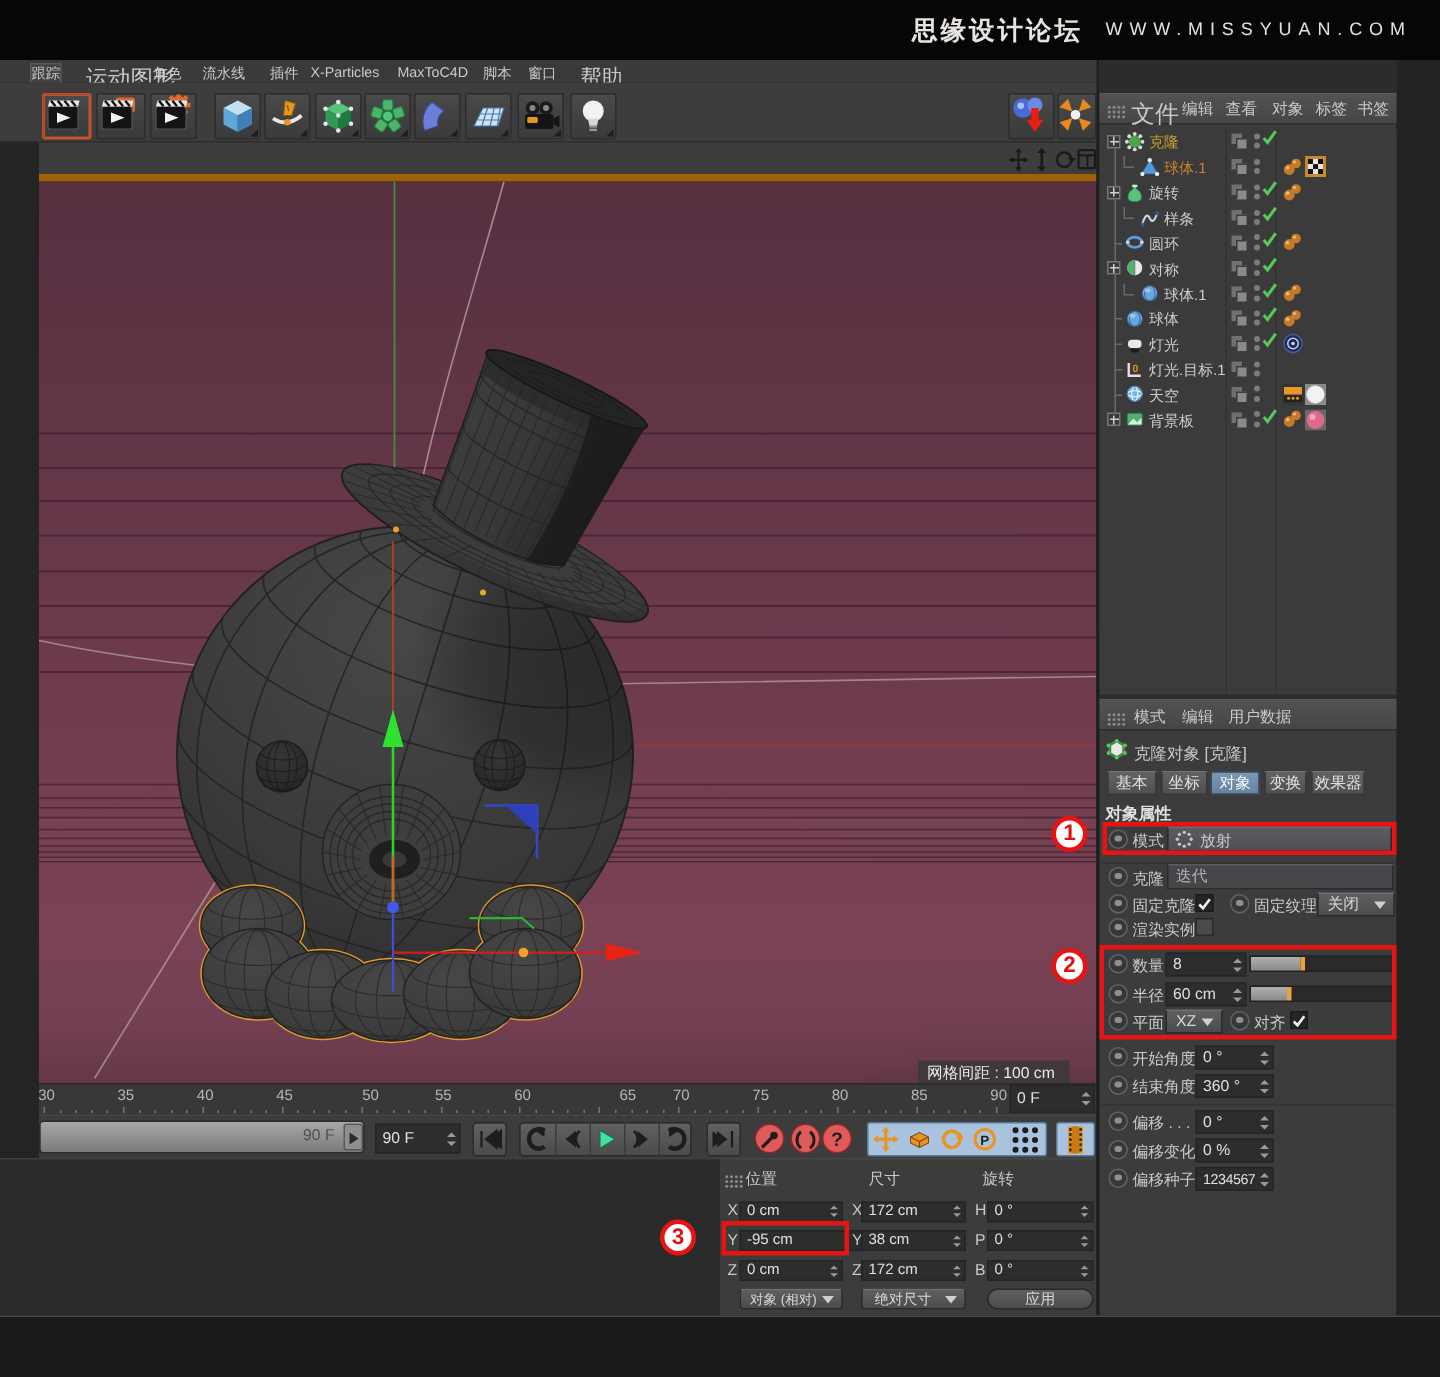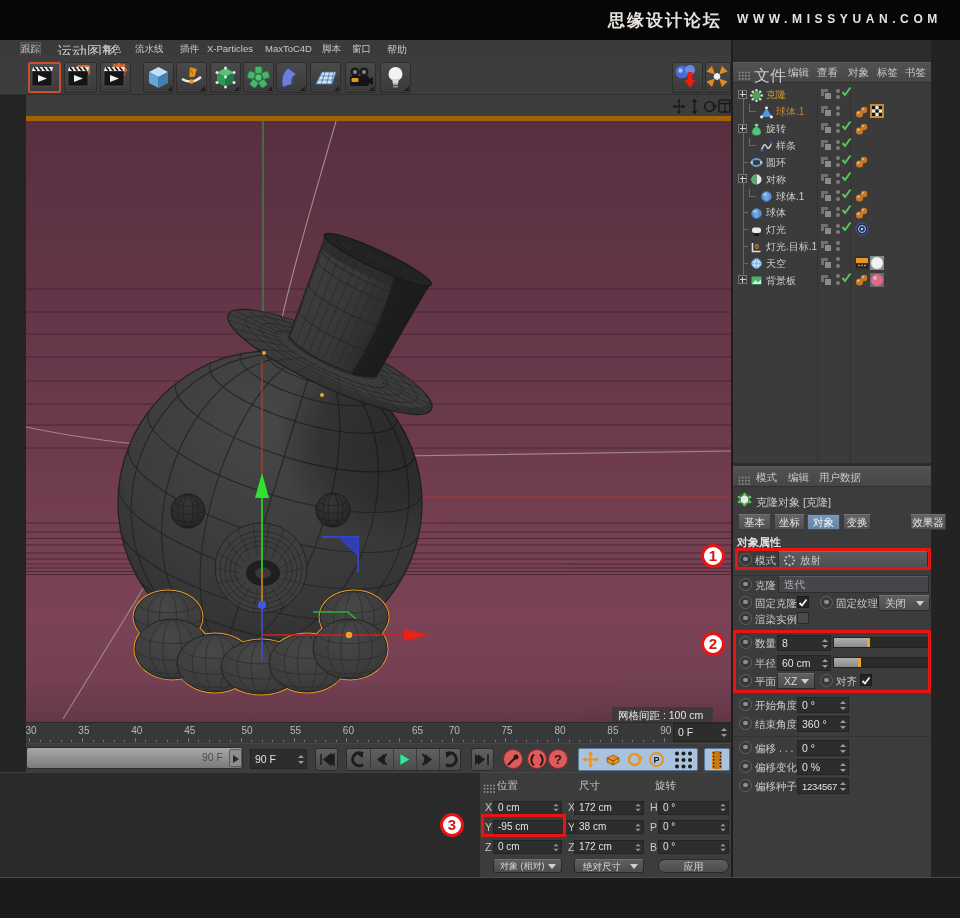--- a/index.html
+++ b/index.html
@@ -18,34 +18,34 @@
 .redbox{position:absolute;border:3px solid #e81414}
 .redcirc{position:absolute;width:24px;height:24px;border-radius:50%;background:#fff;border:3px solid #e81414;color:#dc1414;font-weight:bold;font-size:15px;text-align:center;line-height:18px}
 .tab{position:absolute;top:0;height:16px;background:linear-gradient(#626264,#505052);border:1px solid #39393a;border-top-color:#727274;color:#e2e2e2;font-size:10.5px;text-align:center;line-height:14px}
 .omsep{position:absolute;width:1px;background:#333334;top:0;bottom:0}
 </style></head>
 <body>
 <div id="stage">
 
 <div class="abs" style="left:0;top:0;width:960px;height:40px;background:#060606"></div>
 <div class="abs" style="left:608px;top:9px;color:#e7e3df;font-size:17px;font-weight:bold;letter-spacing:2px">思缘设计论坛</div>
-<div class="abs" style="left:737px;top:12px;color:#e2e2e2;font-size:12px;font-weight:bold;letter-spacing:4.6px">WWW.MISSYUAN.COM</div>
+<div class="abs" style="left:737px;top:12px;color:#e2e2e2;font-size:12px;font-weight:normal;letter-spacing:4.6px">WWW.MISSYUAN.COM</div>
 
 <div class="abs" style="left:0;top:40px;width:733px;height:15px;background:#3a3a3b"></div>
 <div class="abs" style="left:0;top:41.5px;width:733px;height:13px">
       <span style="left:21px;color:#c9c9c9;font-size:9.5px;position:absolute;top:1px;white-space:nowrap;outline:1px solid #5a5a5a;background:#424243">跟踪</span>
       <span style="left:57px;color:#c9c9c9;font-size:15px;position:absolute;top:1px;white-space:nowrap">运动图形</span>
       <span style="left:102px;color:#c9c9c9;font-size:9.5px;position:absolute;top:1px;white-space:nowrap">角色</span>
       <span style="left:135px;color:#c9c9c9;font-size:9.5px;position:absolute;top:1px;white-space:nowrap">流水线</span>
       <span style="left:180px;color:#c9c9c9;font-size:9.5px;position:absolute;top:1px;white-space:nowrap">插件</span>
       <span style="left:207px;color:#c9c9c9;font-size:9.5px;position:absolute;top:1px;white-space:nowrap">X-Particles</span>
       <span style="left:265px;color:#c9c9c9;font-size:9.5px;position:absolute;top:1px;white-space:nowrap">MaxToC4D</span>
       <span style="left:322px;color:#c9c9c9;font-size:9.5px;position:absolute;top:1px;white-space:nowrap">脚本</span>
       <span style="left:352px;color:#c9c9c9;font-size:9.5px;position:absolute;top:1px;white-space:nowrap">窗口</span>
-      <span style="left:387px;color:#c9c9c9;font-size:10px;position:absolute;top:1px;white-space:nowrap">帮助</span>
+      <span style="left:387px;color:#c9c9c9;font-size:14px;position:absolute;top:1px;white-space:nowrap">帮助</span>
     </div>
 
 <div class="abs" style="left:0;top:55px;width:733px;height:40px;background:#3d3d3e;border-bottom:1px solid #2e2e2f"></div>
 <div id="toolicons" class="abs" style="left:0;top:55px;width:733px;height:40px">
       <div class="abs" style="left:28px;top:7px;width:33px;height:31px;background:linear-gradient(#4a4a4b,#3a3a3b);border:1px solid #2d2d2e;border-radius:2px;border:1px solid #c8502a;box-shadow:inset 0 0 0 1px #c8502a"><svg width="27" height="27" viewBox="0 0 27 27">
           <rect x="3" y="8" width="20" height="15" rx="1.5" fill="#141414" stroke="#555" stroke-width="0.8"></rect>
           <path d="M3,8 L23,8 L24,4 L4,4 Z" fill="#e8e8e8"></path>
           <path d="M5,4.2 L8,7.8 M9.5,4.2 L12.5,7.8 M14,4.2 L17,7.8 M18.5,4.2 L21.5,7.8" stroke="#111" stroke-width="1.6"></path>
           <path d="M9,12 L18,15.5 L9,19 Z" fill="#f2f2f2"></path>
         </svg></div>
@@ -481,21 +481,21 @@
 
 <div class="abs" style="left:26px;top:722px;width:705px;height:21px;background:#38383a;border-top:1px solid #2a2a2b"></div>
 <div id="ruler" class="abs" style="left:26px;top:722px;width:705px;height:21px">
       <div class="abs" style="left:-5.0px;top:3px;width:20px;text-align:center;color:#b8b8b8;font-size:10px">30</div>
       <div class="abs" style="left:47.9px;top:3px;width:20px;text-align:center;color:#b8b8b8;font-size:10px">35</div>
       <div class="abs" style="left:100.8px;top:3px;width:20px;text-align:center;color:#b8b8b8;font-size:10px">40</div>
       <div class="abs" style="left:153.7px;top:3px;width:20px;text-align:center;color:#b8b8b8;font-size:10px">45</div>
       <div class="abs" style="left:206.6px;top:3px;width:20px;text-align:right;color:#b8b8b8;font-size:10px">50</div>
       <div class="abs" style="left:259.5px;top:3px;width:20px;text-align:center;color:#b8b8b8;font-size:10px">55</div>
       <div class="abs" style="left:312.4px;top:3px;width:20px;text-align:center;color:#b8b8b8;font-size:10px">60</div>
-      <div class="abs" style="left:377px;top:3px;width:20px;text-align:right;color:#b8b8b8;font-size:10px">65</div>
+      <div class="abs" style="left:387px;top:3px;width:20px;text-align:left;color:#b8b8b8;font-size:10px">65</div>
       <div class="abs" style="left:418.2px;top:3px;width:20px;text-align:center;color:#b8b8b8;font-size:10px">70</div>
       <div class="abs" style="left:471.1px;top:3px;width:20px;text-align:center;color:#b8b8b8;font-size:10px">75</div>
       <div class="abs" style="left:524.0px;top:3px;width:20px;text-align:center;color:#b8b8b8;font-size:10px">80</div>
       <div class="abs" style="left:576.9px;top:3px;width:20px;text-align:center;color:#b8b8b8;font-size:10px">85</div>
       <div class="abs" style="left:629.8px;top:3px;width:20px;text-align:center;color:#b8b8b8;font-size:10px">90</div>
       <div class="abs" style="left:3.0px;top:16.0px;width:1px;height:4px;background:#767678"></div>
       <div class="abs" style="left:13.6px;top:17.5px;width:1px;height:2.5px;background:#767678"></div>
       <div class="abs" style="left:24.2px;top:17.5px;width:1px;height:2.5px;background:#767678"></div>
       <div class="abs" style="left:34.7px;top:17.5px;width:1px;height:2.5px;background:#767678"></div>
       <div class="abs" style="left:45.3px;top:17.5px;width:1px;height:2.5px;background:#767678"></div>
@@ -1007,21 +1007,21 @@
           <circle cx="13" cy="10" r="1.3" fill="#58c758"></circle>
           <circle cx="7.5" cy="13" r="1.3" fill="#58c758"></circle>
           <circle cx="2" cy="10" r="1.3" fill="#58c758"></circle>
           <circle cx="2" cy="5" r="1.3" fill="#58c758"></circle>
         </svg></div>
       <div class="abs txt" style="left:23px;top:32px;font-size:11px">克隆对象 [克隆]</div>
       <div class="tab" style="left:5px;top:51px;width:33px;">基本</div>
       <div class="tab" style="left:41px;top:51px;width:31px;">坐标</div>
       <div class="tab" style="left:74px;top:51px;width:33px;background:linear-gradient(#7b97b5,#66839f);border-color:#3a4a5c;color:#f2f6fa">对象</div>
       <div class="tab" style="left:110px;top:51px;width:28px;">变换</div>
-      <div class="tab" style="left:141px;top:51px;width:36px;margin-left:36px;">效果器</div>
+      <div class="tab" style="left:141px;top:51px;width:36px;">效果器</div>
       <div class="abs" style="left:4px;top:72px;color:#dfdfdf;font-size:11px;font-weight:bold">对象属性</div>
       <div class="radio abs" style="left:6px;top:90px"></div>
       <div class="abs txt" style="left:22px;top:91px;font-size:10.5px">模式</div>
       <div class="abs" style="left:45px;top:88px;width:150px;height:17px;background:linear-gradient(#5a5c60,#4e5054);border:1px solid #2c2c2d;border-top-color:#6e7074"></div>
       <div class="abs" style="left:50px;top:90px"><svg width="13" height="13">
           <circle cx="11.1" cy="6.5" r="1.1" fill="#c8c8c8"></circle>
           <circle cx="9.753986038169119" cy="9.751395833084683" r="1.1" fill="#c8c8c8"></circle>
           <circle cx="6.503663102869373" cy="11.099998541486439" r="1.1" fill="#c8c8c8"></circle>
           <circle cx="3.2511964338279764" cy="9.756574179782788" r="1.1" fill="#c8c8c8"></circle>
           <circle cx="1.900005834053319" cy="6.50732620341584" r="1.1" fill="#c8c8c8"></circle>

